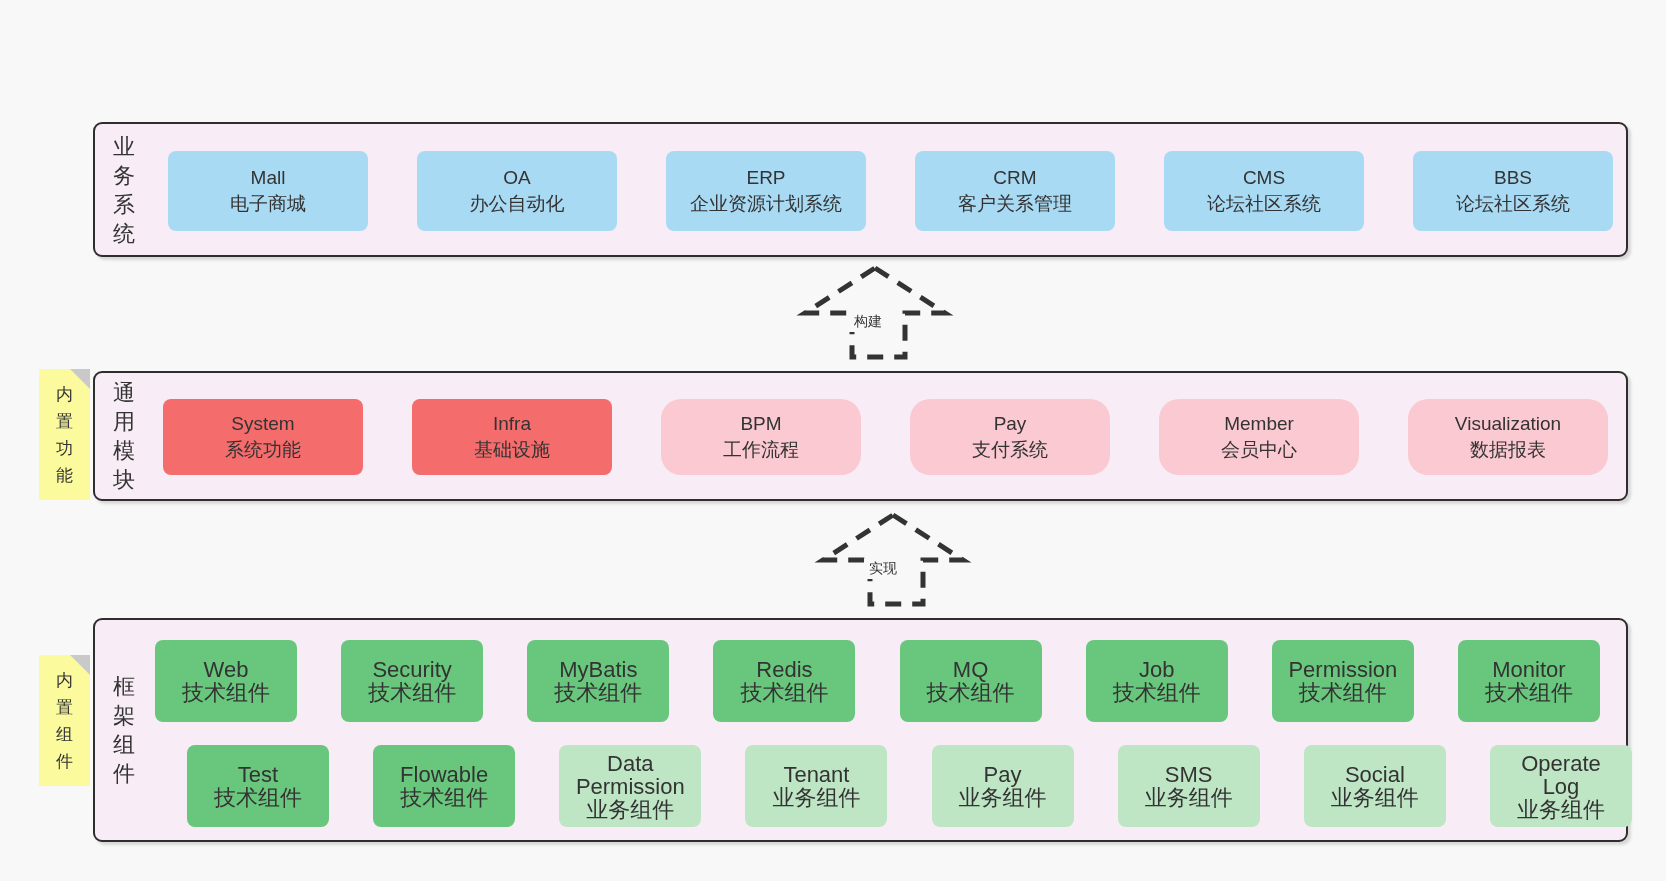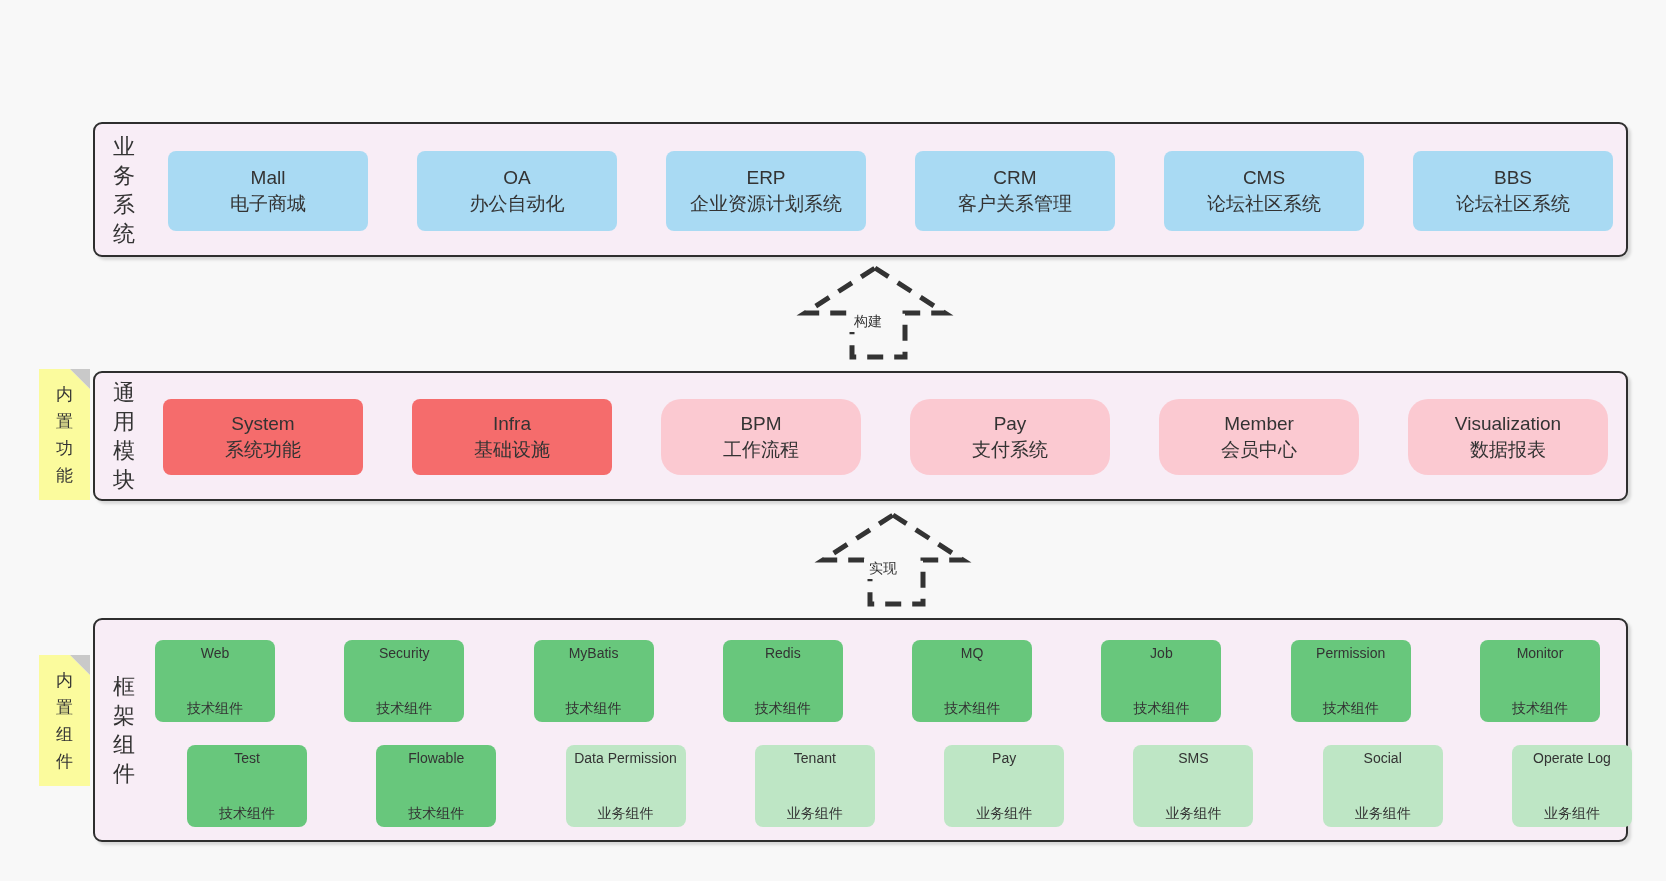--- a/index.html
+++ b/index.html
@@ -30,21 +30,21 @@
   #band-business .row{top:27px;height:80px;margin-left:13px;}
   #band-common .row{top:26px;height:76px;margin-left:8px;}
   #band-framework .row-1{top:20px;height:82px;}
   #band-framework .row-2{top:125px;height:82px;padding-left:32px;}
   .box{
     box-sizing:border-box;border-radius:8px;
     display:flex;flex-direction:column;align-items:center;justify-content:center;
     text-align:center;padding:2px 4px;
   }
   .w200{width:200px;font-size:19px;line-height:26px;}
-  .w150{width:120px;font-size:14px;line-height:23px;justify-content:space-between;}
+  .w150{width:142px;font-size:22px;line-height:23px;}
   .w150 .box-name{max-width:122px;}
   .blue{background:#a9daf3;}
   .red{background:#f56c6c;}
   .pink{background:#fbc9d1;border-radius:20px;}
   .green{background:#68c77c;}
   .lgreen{background:#bee6c5;}
   .tab{position:absolute;left:39px;width:51px;height:131px;}
   #tab-functions{top:369px;}
   #tab-components{top:655px;}
   .tab-bg{

